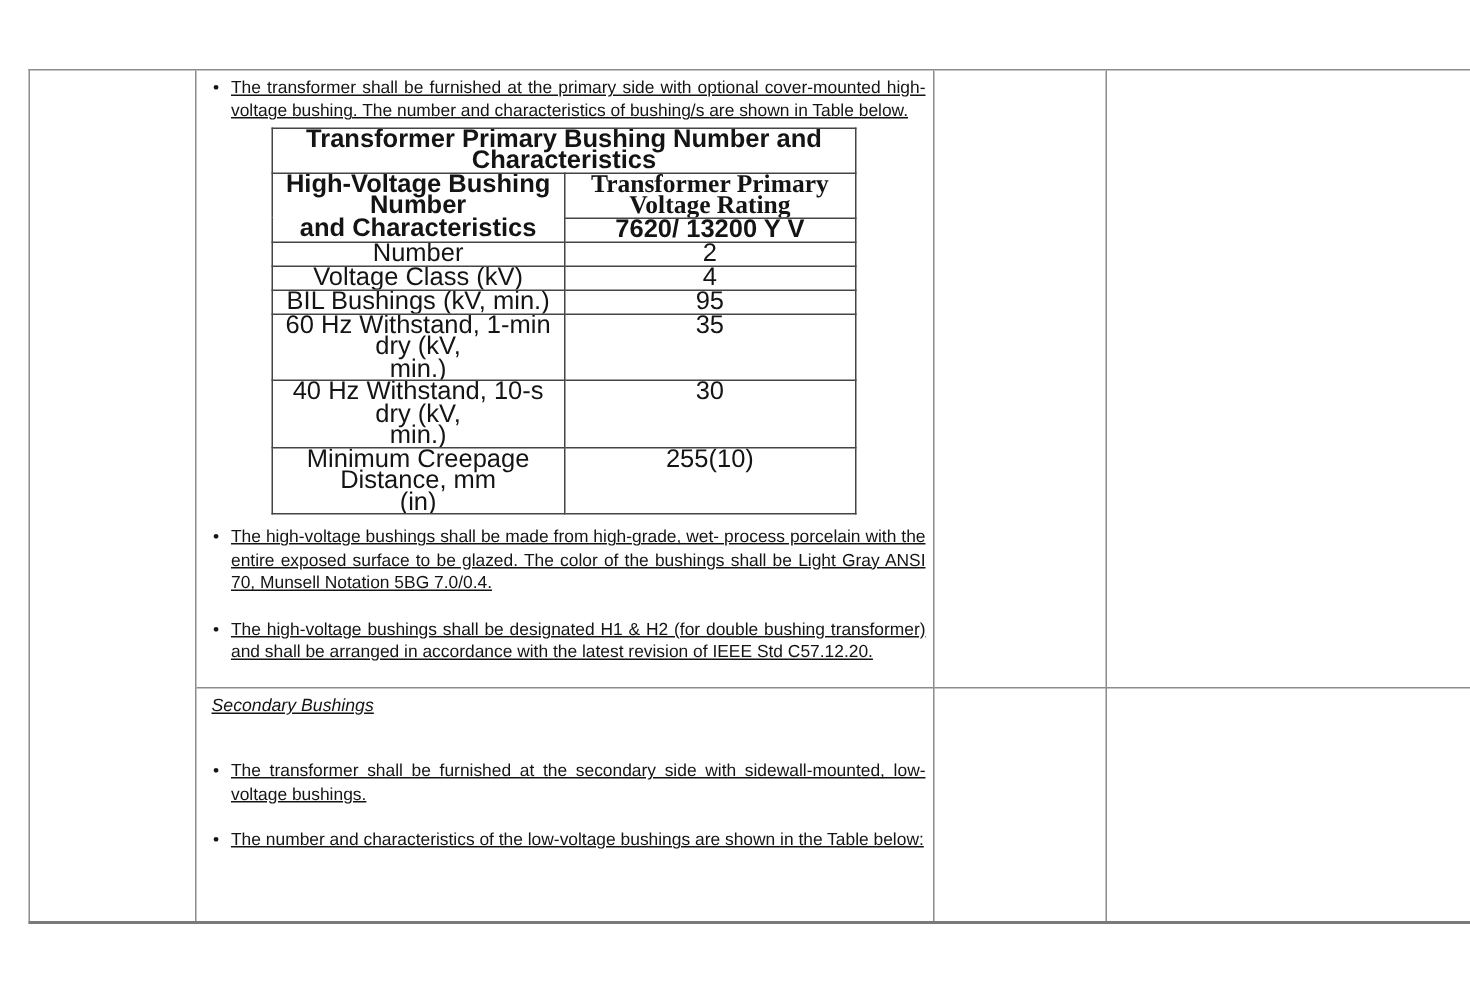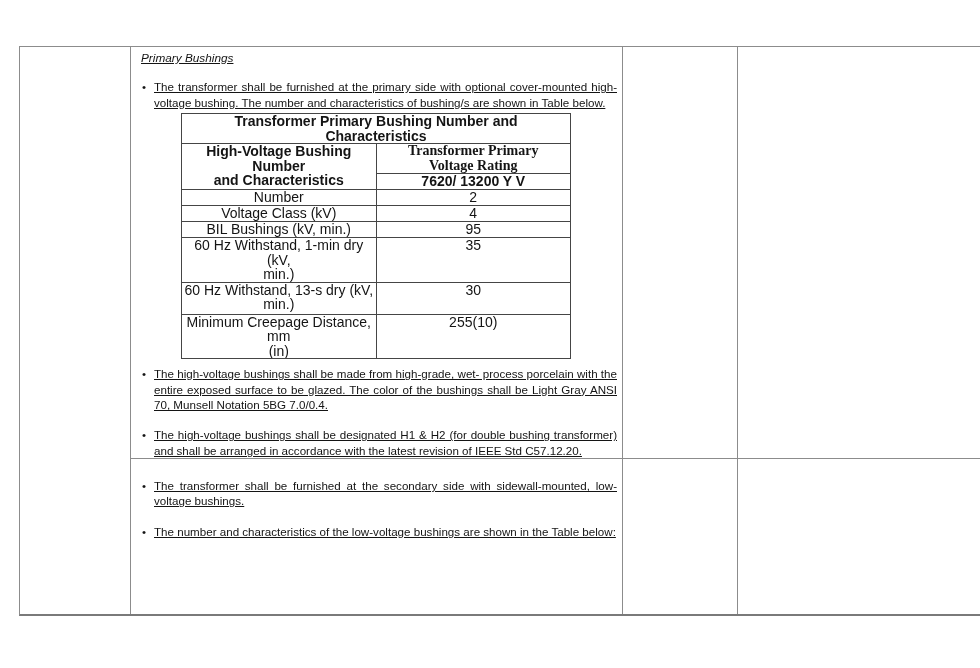--- a/index.html
+++ b/index.html
@@ -62,21 +62,21 @@
     text-align:justify;
     text-decoration:underline;
   }
   .sp15{height:15px;}
 
   table.inner{
     border-collapse:collapse;
     table-layout:fixed;
     width:390px;
     margin:3px 0 7px 40px;
-    font-size:14px;
+    font-size:17px;
     line-height:14.5px;
   }
   table.inner td{
     border:1px solid var(--line-inner);
     text-align:center;
     vertical-align:top;
     padding:0 2px;
     white-space:pre-line;
     overflow:hidden;
   }
@@ -91,21 +91,20 @@
 </style>
 </head>
 <body>
 
 <div class="doc-table">
 
   <div class="cell c1"></div>
 
   <div class="cell c2r1">
     <div class="content">
-      <div class="section-heading">Primary Bushings</div>
 
       <div class="bullet">
         <span class="marker">•</span>
         <div class="btext">The transformer shall be furnished at the primary side with optional cover-mounted high-voltage bushing. The number and characteristics of bushing/s are shown in Table below.</div>
       </div>
 
       <table class="inner">
         <tbody>
           <tr class="h15">
             <td colspan="2" class="bold">Transformer Primary Bushing Number and Characteristics</td>
@@ -130,21 +129,21 @@
           <tr class="h16">
             <td>BIL Bushings (kV, min.)</td>
             <td>95</td>
           </tr>
           <tr class="h29">
             <td>60 Hz Withstand, 1-min dry (kV,
 min.)</td>
             <td>35</td>
           </tr>
           <tr class="h32">
-            <td>60 Hz Withstand, 13-s dry (kV,
+            <td>40 Hz Withstand, 10-s dry (kV,
 min.)</td>
             <td>30</td>
           </tr>
           <tr class="h34">
             <td>Minimum Creepage Distance, mm
 (in)</td>
             <td>255(10)</td>
           </tr>
         </tbody>
       </table>
@@ -159,20 +158,21 @@
         <div class="btext">The high-voltage bushings shall be designated H1 &amp; H2 (for double bushing transformer) and shall be arranged in accordance with the latest revision of IEEE Std C57.12.20.</div>
       </div>
     </div>
   </div>
 
   <div class="cell c3r1"></div>
   <div class="cell c4r1"></div>
 
   <div class="cell c2r2">
     <div class="content">
+      <div class="section-heading">Secondary Bushings</div>
       <div class="sp15"></div>
       <div class="bullet">
         <span class="marker">•</span>
         <div class="btext">The transformer shall be furnished at the secondary side with sidewall-mounted, low-voltage bushings.</div>
       </div>
       <div class="sp15"></div>
       <div class="bullet">
         <span class="marker">•</span>
         <div class="btext">The number and characteristics of the low-voltage bushings are shown in the Table below:</div>
       </div>

